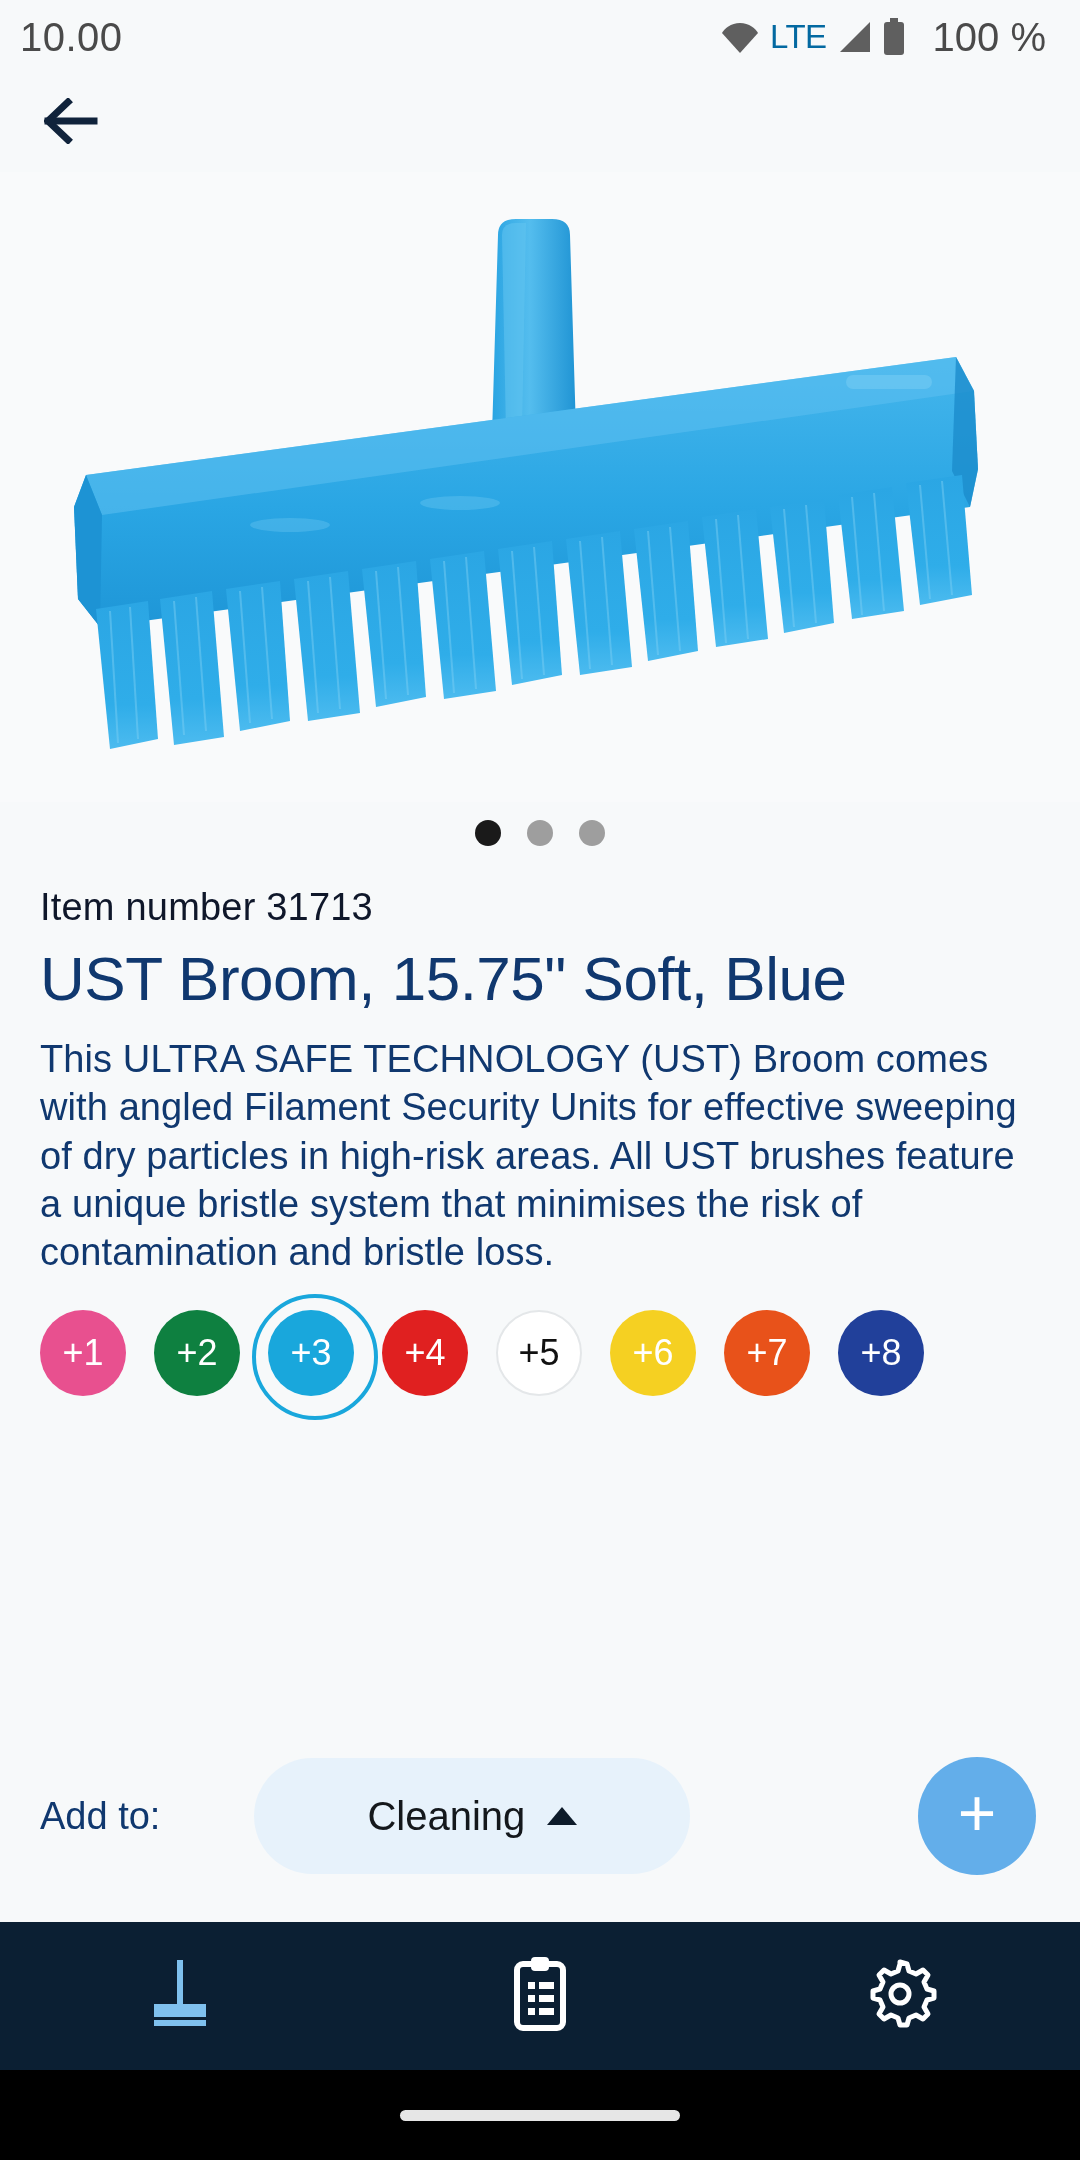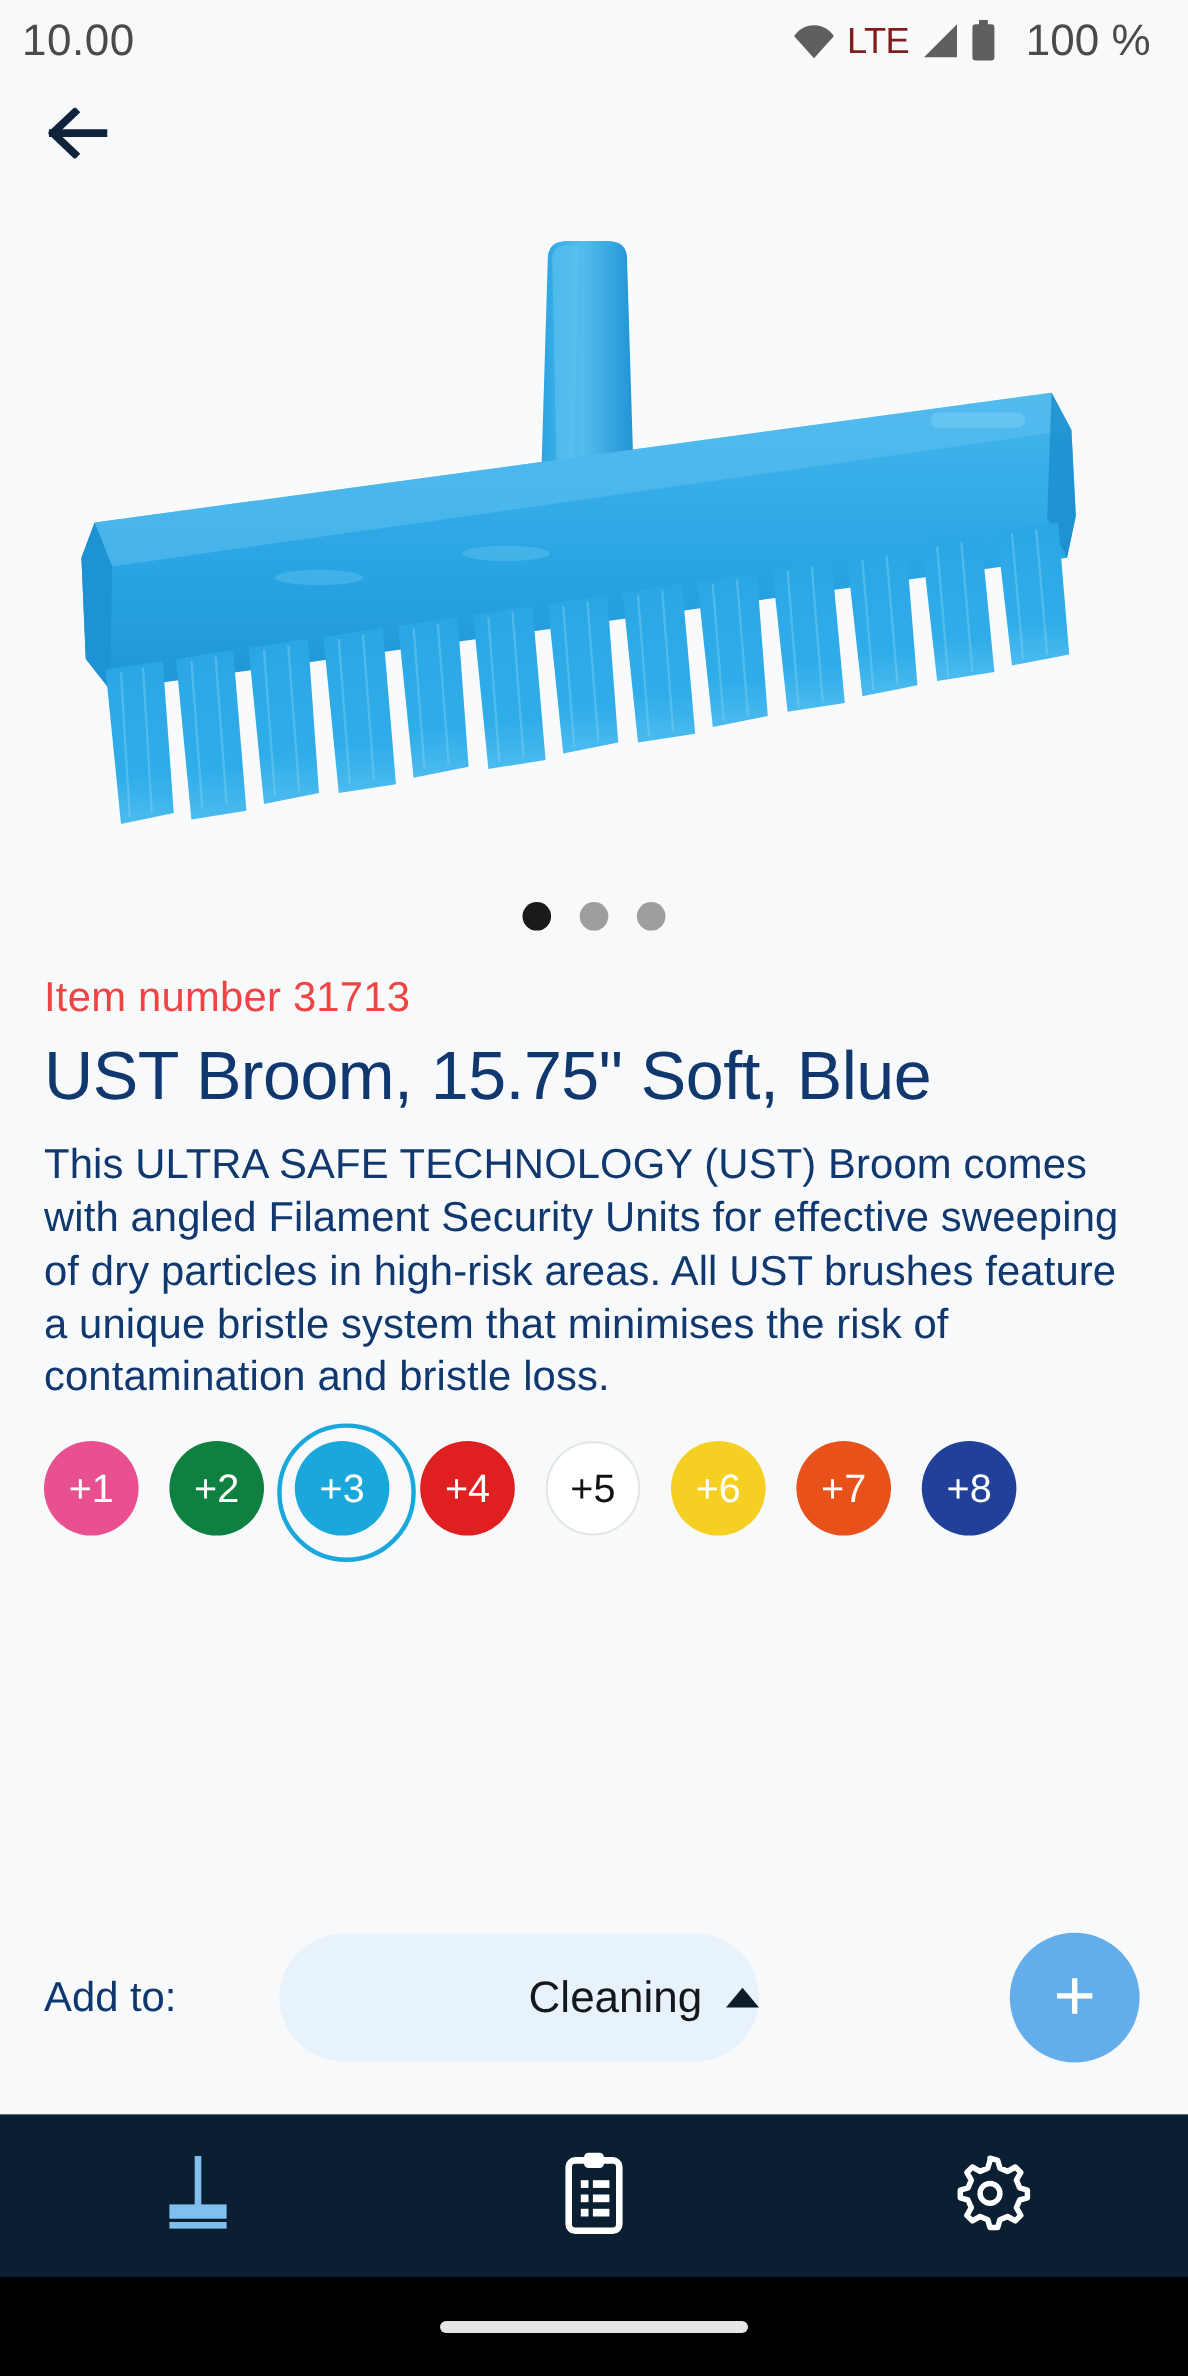--- a/index.html
+++ b/index.html
@@ -19,42 +19,42 @@
   
   .statusbar {
     height: 74px; flex: 0 0 74px;
     display: flex; align-items: center; justify-content: space-between;
     padding: 0 34px 0 20px;
     background: #f7f9fa;
   }
   .status-clock { font-size: 40px; color: #4a4a4a; letter-spacing: .5px; }
   .status-right { display: flex; align-items: center; gap: 11px; }
   .status-right svg { display: block; }
-  .lte-text { font-size: 33px; color: #7f1d1d; letter-spacing: -0.5px; }
+  .lte-text { font-size: 33px; color: #0369a1; letter-spacing: -0.5px; }
   .batt-text { font-size: 40px; color: #4a4a4a; margin-left: 17px; }
 
   
   .topbar { height: 98px; flex: 0 0 98px; display: flex; align-items: center; padding-left: 34px; }
   .back-btn { width: 76px; height: 76px; display: flex; align-items: center; justify-content: center; cursor: pointer; }
 
   
   .content { flex: 1 1 auto; position: relative; overflow: hidden; background: #f7f9fa; }
 
   
   .hero { position: relative; height: 630px; background: #f9fafb; display: flex; align-items: center; justify-content: center; }
   .hero svg { display: block; }
 
   
   .dots { display: flex; align-items: center; justify-content: center; gap: 26px; height: 62px; }
   .dot { width: 26px; height: 26px; border-radius: 50%; background: #9e9e9e; cursor: pointer; }
   .dot.active { background: #1a1a1a; }
 
   
   .textblock { padding: 22px 40px 0 40px; }
-  .item-number { font-size: 38px; color: #ef4444; letter-spacing: .2px; margin-bottom: 16px; }
+  .item-number { font-size: 38px; color: #0f172a; letter-spacing: .2px; margin-bottom: 16px; }
   .product-title {
     font-size: 62px; color: #10386f; font-weight: 400;
     letter-spacing: -0.5px; line-height: 1.1; margin-bottom: 22px;
   }
   .product-desc {
     font-size: 38px; color: #10386f; line-height: 1.27; letter-spacing: .1px;
   }
 
   
   .chips { display: flex; flex-wrap: wrap; gap: 26px 28px; padding: 34px 40px 0 40px; max-width: 1010px; }
@@ -73,21 +73,21 @@
 
   
   .addrow {
     display: flex; align-items: center; padding: 0 40px;
     height: 152px; margin-top: auto;
   }
   .addto-label { font-size: 38px; color: #10386f; flex: 0 0 auto; }
   .dropdown {
     flex: 0 0 auto; margin-left: 94px;
     width: 436px; height: 116px; border-radius: 58px;
-    background: #e7f2fb; display: flex; align-items: center; justify-content: flex-end;
+    background: #e7f2fb; display: flex; align-items: center; justify-content: center;
     gap: 22px; cursor: pointer;
   }
   .dropdown-label { font-size: 40px; color: #14181c; }
   .caret { width: 0; height: 0; border-left: 15px solid transparent; border-right: 15px solid transparent; border-bottom: 18px solid #0d1b2a; }
   .fab {
     margin-left: auto; width: 118px; height: 118px; border-radius: 50%;
     background: #63aeea; display: flex; align-items: center; justify-content: center;
     cursor: pointer;
   }
   .fab-plus { color: #ffffff; font-size: 66px; line-height: 1; font-weight: 300; margin-top: -6px; }

